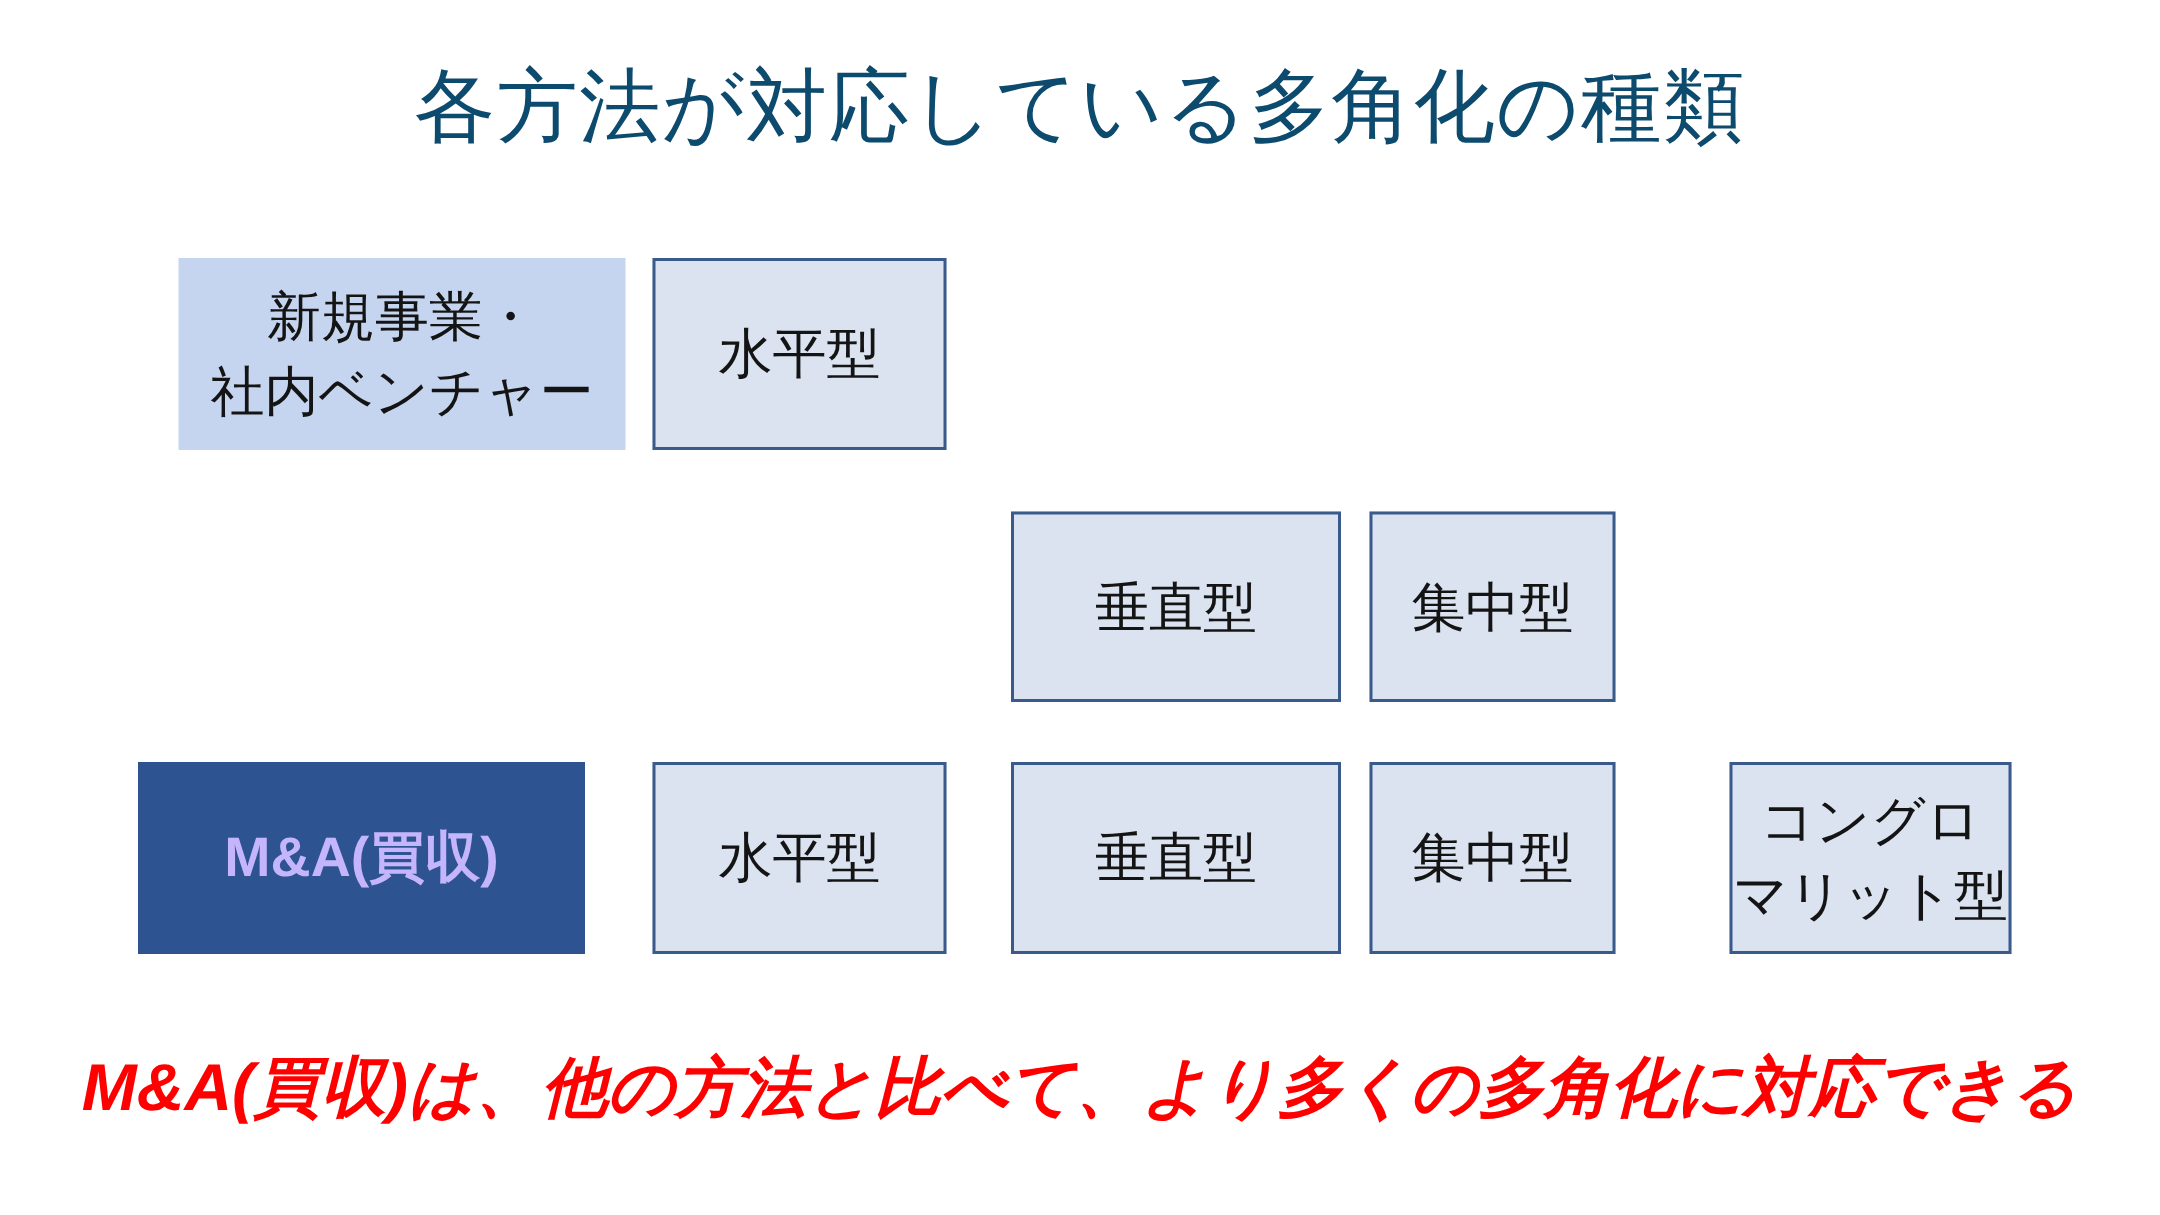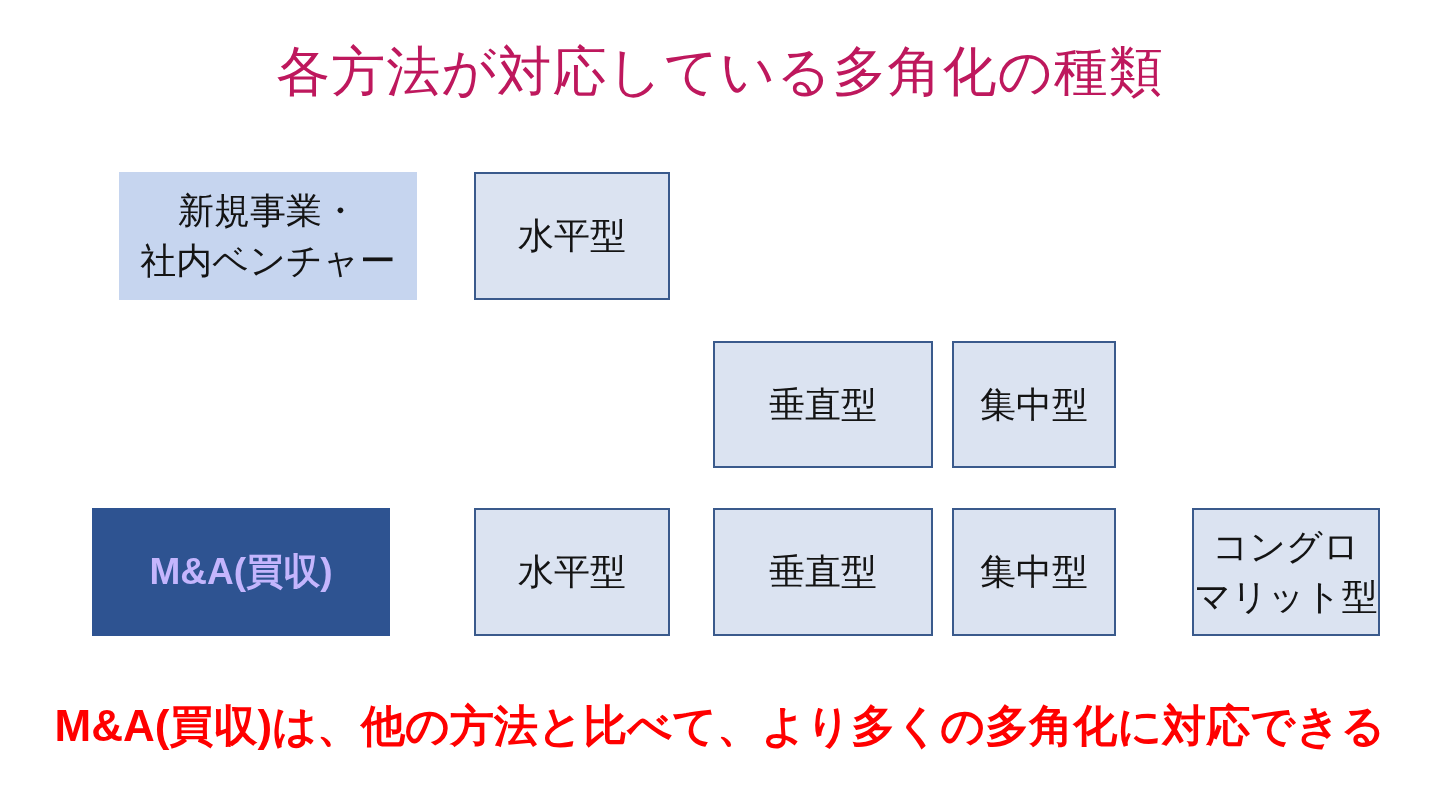--- a/index.html
+++ b/index.html
@@ -16,37 +16,37 @@
     overflow: hidden;
   }
   .slide-title {
     position: absolute;
     top: 42px;
     left: 0;
     width: 1440px;
     text-align: center;
     font-size: 54px;
     line-height: 1.1;
-    color: #be185d;
+    color: #0c4a6e;
     letter-spacing: 1px;
   }
   .box {
     position: absolute;
     box-sizing: border-box;
     display: flex;
     align-items: center;
     justify-content: center;
     text-align: center;
     white-space: pre-line;
     font-size: 36px;
     line-height: 1.38;
     color: #141414;
   }
   .method { background: #C6D5EF; margin-left: 27px; }
-  .type   { background: #DBE3F1; border: 2px solid #3A5A8C; margin-left: 39px; }
+  .type   { background: #DBE3F1; border: 2px solid #3A5A8C; }
   .ma     { background: #2E5391; color: #c4b5fd; font-weight: bold; font-size: 37px; }
 
   
   .r1 { top: 172px; height: 128px; }
   .r2 { top: 341px; height: 127px; }
   .r3 { top: 508px; height: 128px; }
   
   .c1 { left: 92px;   width: 298px; }
   .c2 { left: 435px;  width: 196px; }
   .c3 { left: 674px;  width: 220px; }
@@ -56,20 +56,21 @@
   .conclusion {
     position: absolute;
     top: 701px;
     left: 0;
     width: 1440px;
     text-align: center;
     font-size: 44px;
     font-weight: bold;
     line-height: 1.15;
     color: #FF0000;
+    font-style: italic;
   }
 </style>
 </head>
 <body>
 
 <div class="slide">
 
   <div class="slide-title">各方法が対応している多角化の種類</div>
 
   <div class="box method r1 c1">新規事業・

